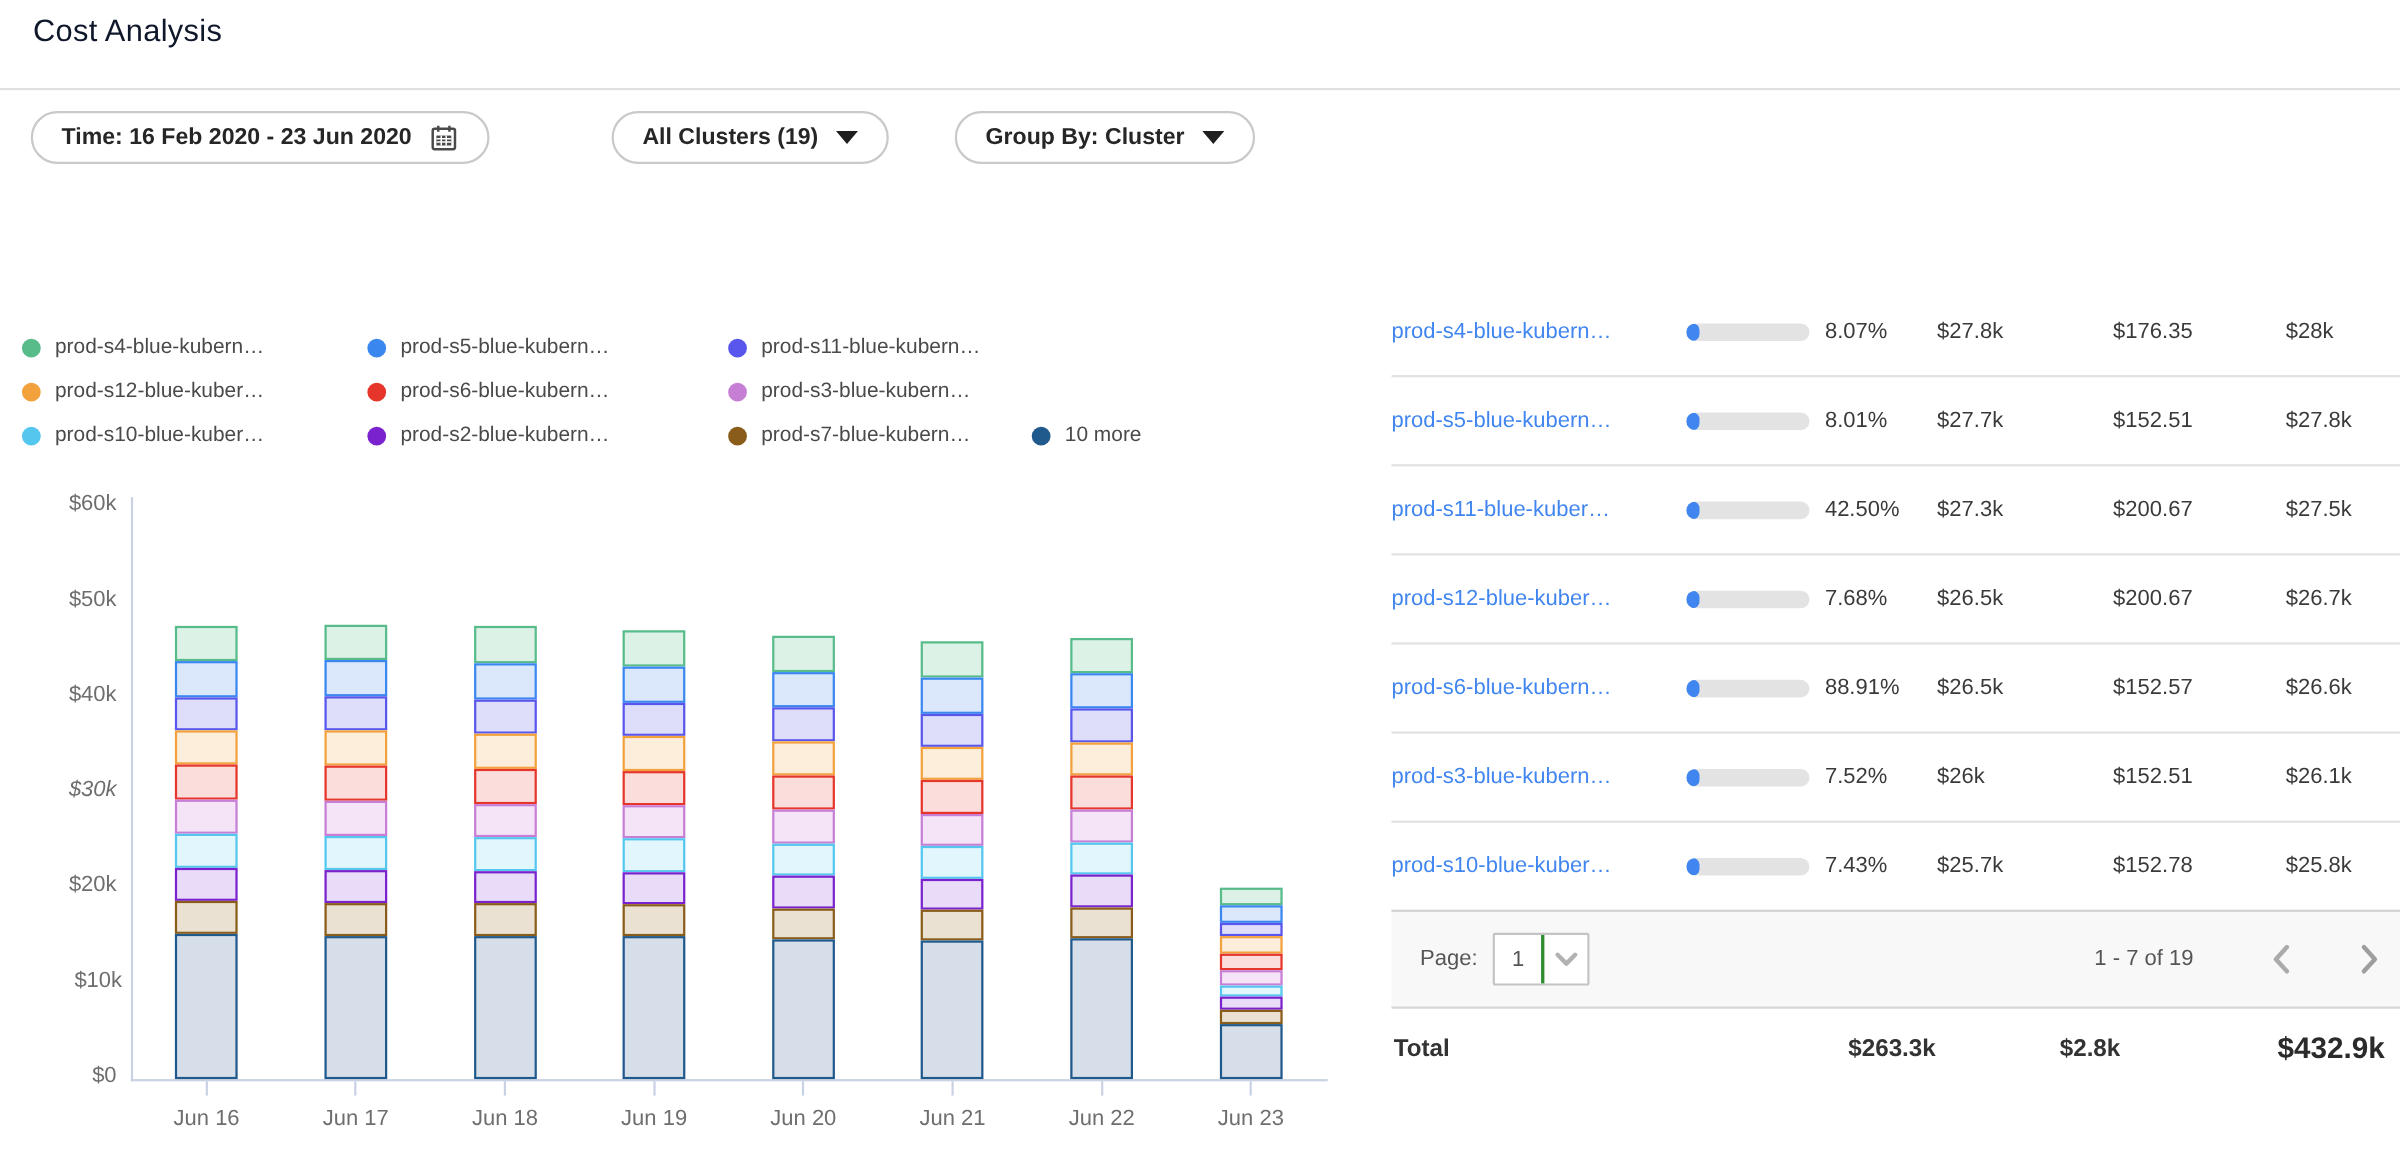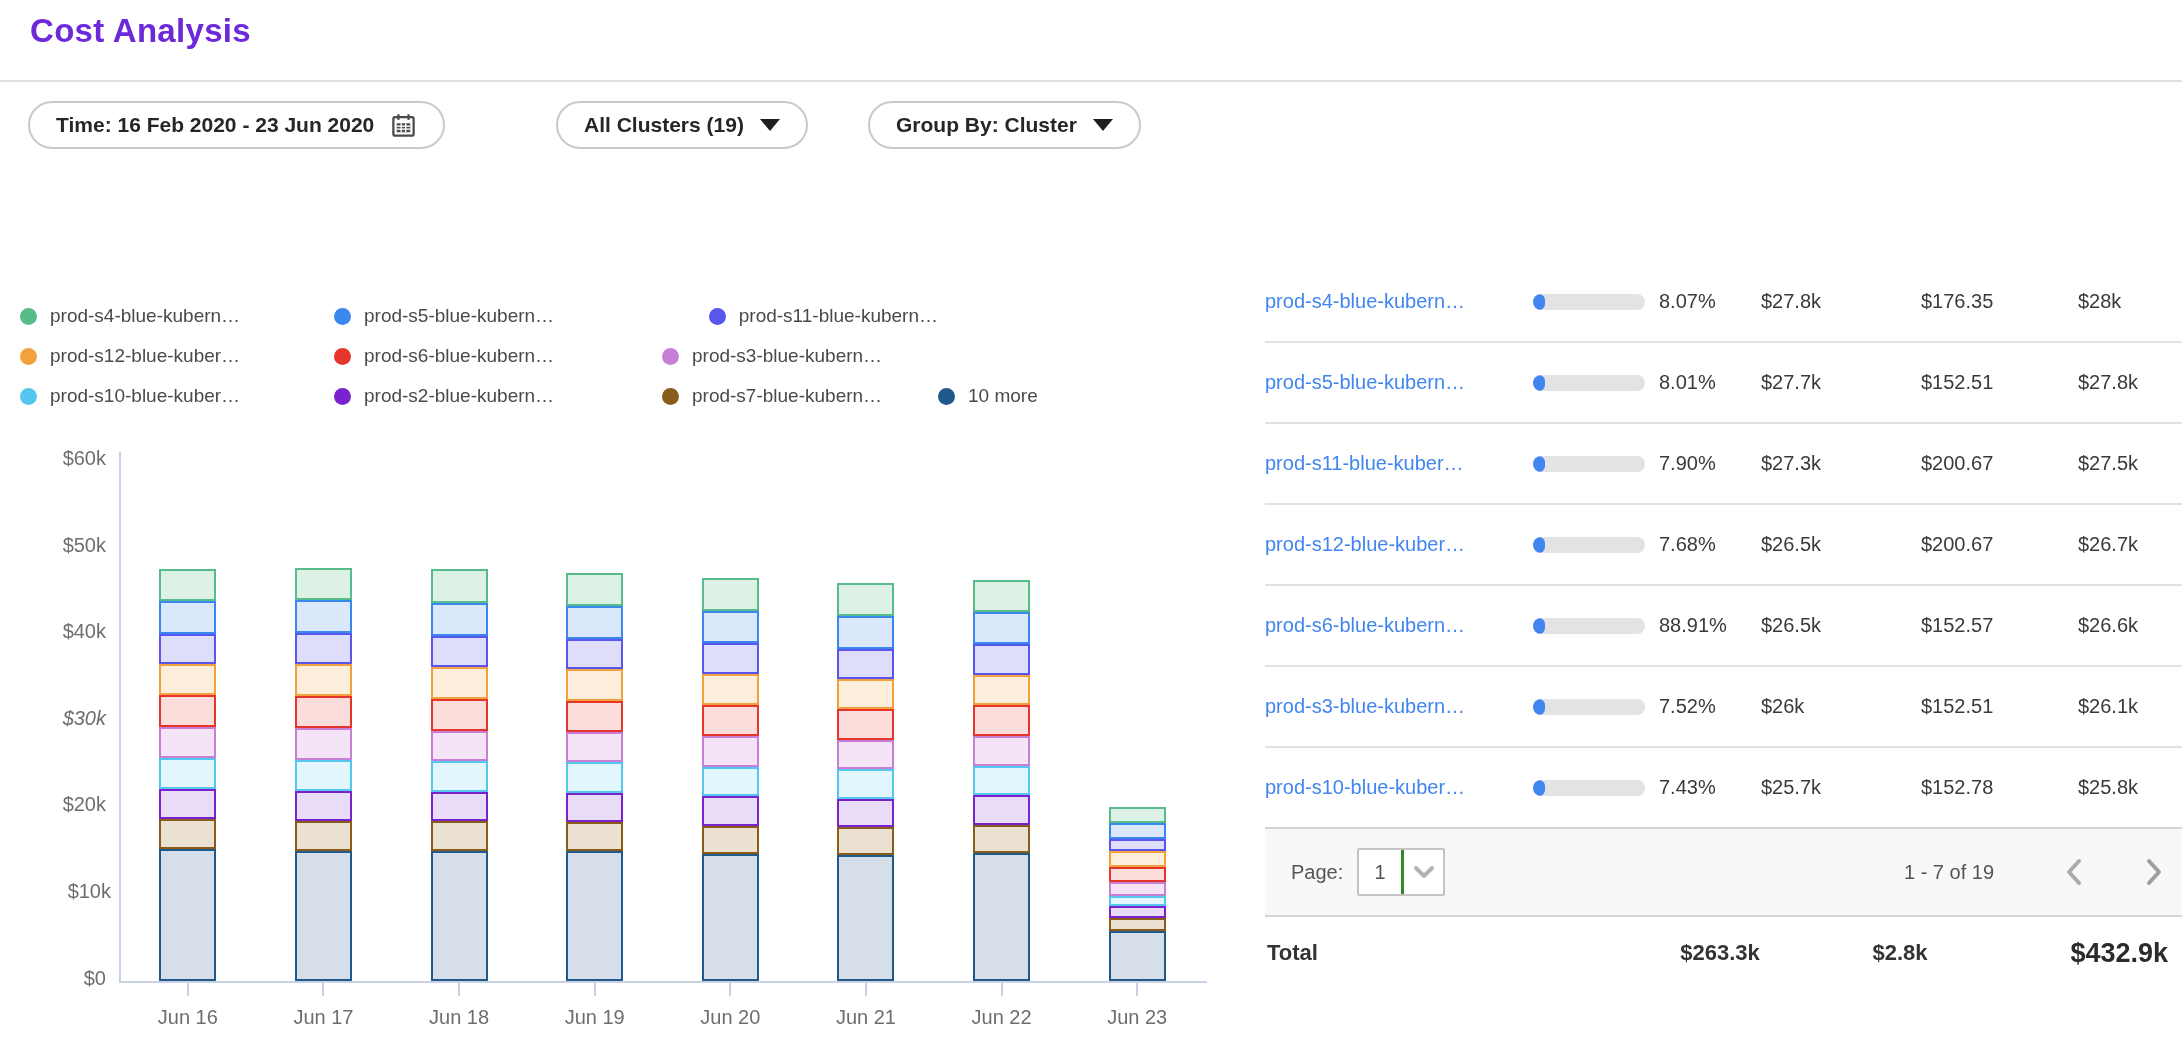--- a/index.html
+++ b/index.html
@@ -1,20 +1,20 @@
 <!DOCTYPE html>
 <html><head>
 <meta charset="utf-8">
 <style>
   html,body{margin:0;padding:0;}
   body{
     width:2182px;height:1052px;position:relative;background:#ffffff;
     font-family:"Liberation Sans", sans-serif;overflow:hidden;
   }
-  .page-title{position:absolute;left:30px;top:12px;font-size:33px;font-weight:700;color:#6d28d9;letter-spacing:.3px;}
+  .page-title{position:absolute;left:30px;top:12px;font-size:28px;font-weight:400;color:#0f172a;letter-spacing:.3px;}
   .top-divider{position:absolute;top:80px;left:0;width:2182px;height:2px;background:#e0e0e0;}
 
   
   .pill{position:absolute;top:101px;height:48px;border:2px solid #c9c9c9;border-radius:26px;
     display:flex;align-items:center;gap:16px;padding:0 26px;font-size:21px;font-weight:700;color:#262626;
     background:#fff;box-sizing:border-box;white-space:nowrap;}
   #pill-time{left:28px;}
   #pill-clusters{left:556px;}
   #pill-group{left:868px;}
   .caret-down{width:0;height:0;border-left:10px solid transparent;border-right:10px solid transparent;border-top:12px solid #1f1f1f;}
@@ -102,21 +102,21 @@
 <div id="legend">
     <div class="legend-row">
       <div class="legend-item" style="width: 314px;">
         <span class="legend-dot" style="background: rgb(87, 187, 138);"></span>
         <span class="legend-label">prod-s4-blue-kubern…</span>
       </div>
       <div class="legend-item" style="width: 328px;">
         <span class="legend-dot" style="background: rgb(59, 135, 240);"></span>
         <span class="legend-label">prod-s5-blue-kubern…</span>
       </div>
-      <div class="legend-item" style="width: 276px; justify-content: flex-end;">
+      <div class="legend-item" style="width: 276px;">
         <span class="legend-dot" style="background: rgb(88, 86, 236);"></span>
         <span class="legend-label">prod-s11-blue-kubern…</span>
       </div>
     </div>
     <div class="legend-row">
       <div class="legend-item" style="width: 314px;">
         <span class="legend-dot" style="background: rgb(242, 161, 60);"></span>
         <span class="legend-label">prod-s12-blue-kuber…</span>
       </div>
       <div class="legend-item" style="width: 328px;">
@@ -297,21 +297,21 @@
         <span>$27.7k</span>
         <span>$152.51</span>
         <span>$27.8k</span>
       </div>
       <div class="trow">
         <span class="cluster-link">prod-s11-blue-kuber…</span>
         <span class="pct-cell">
           <span class="pct-track">
             <span class="pct-fill" style="display: block; width: 12px;"></span>
           </span>
-          <span class="pct-text">7.90%</span>
+          <span class="pct-text">42.50%</span>
         </span>
         <span>$27.3k</span>
         <span>$200.67</span>
         <span>$27.5k</span>
       </div>
       <div class="trow">
         <span class="cluster-link">prod-s12-blue-kuber…</span>
         <span class="pct-cell">
           <span class="pct-track">
             <span class="pct-fill" style="display: block; width: 12px;"></span>

